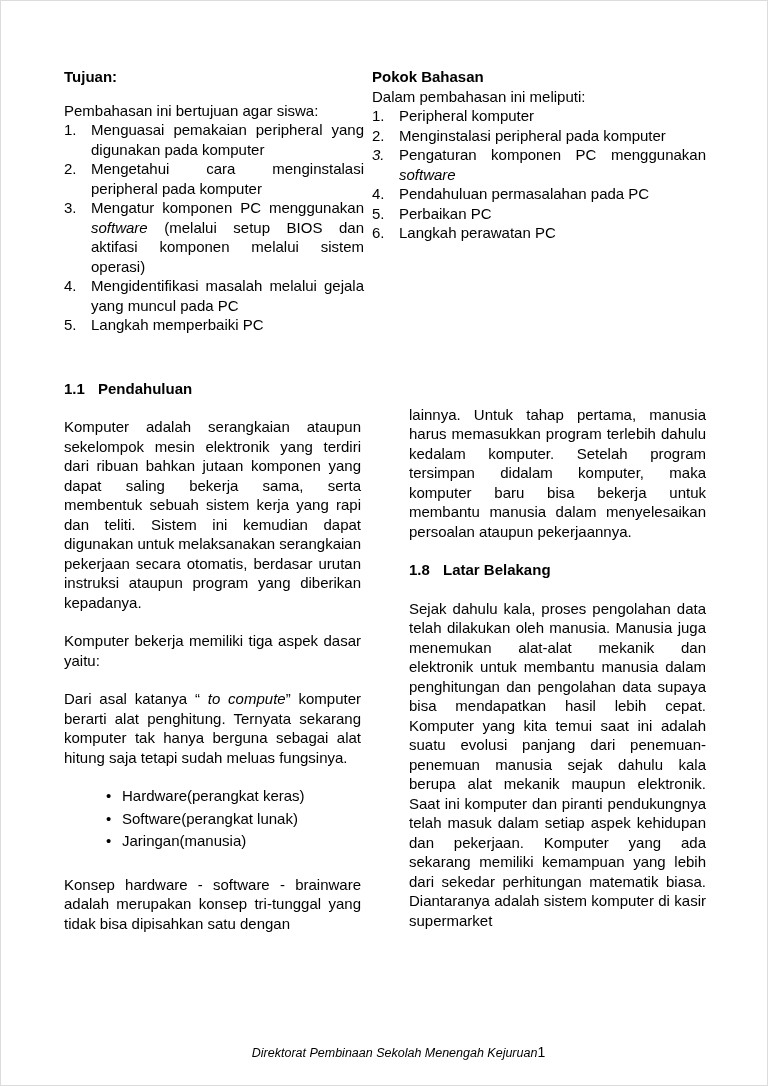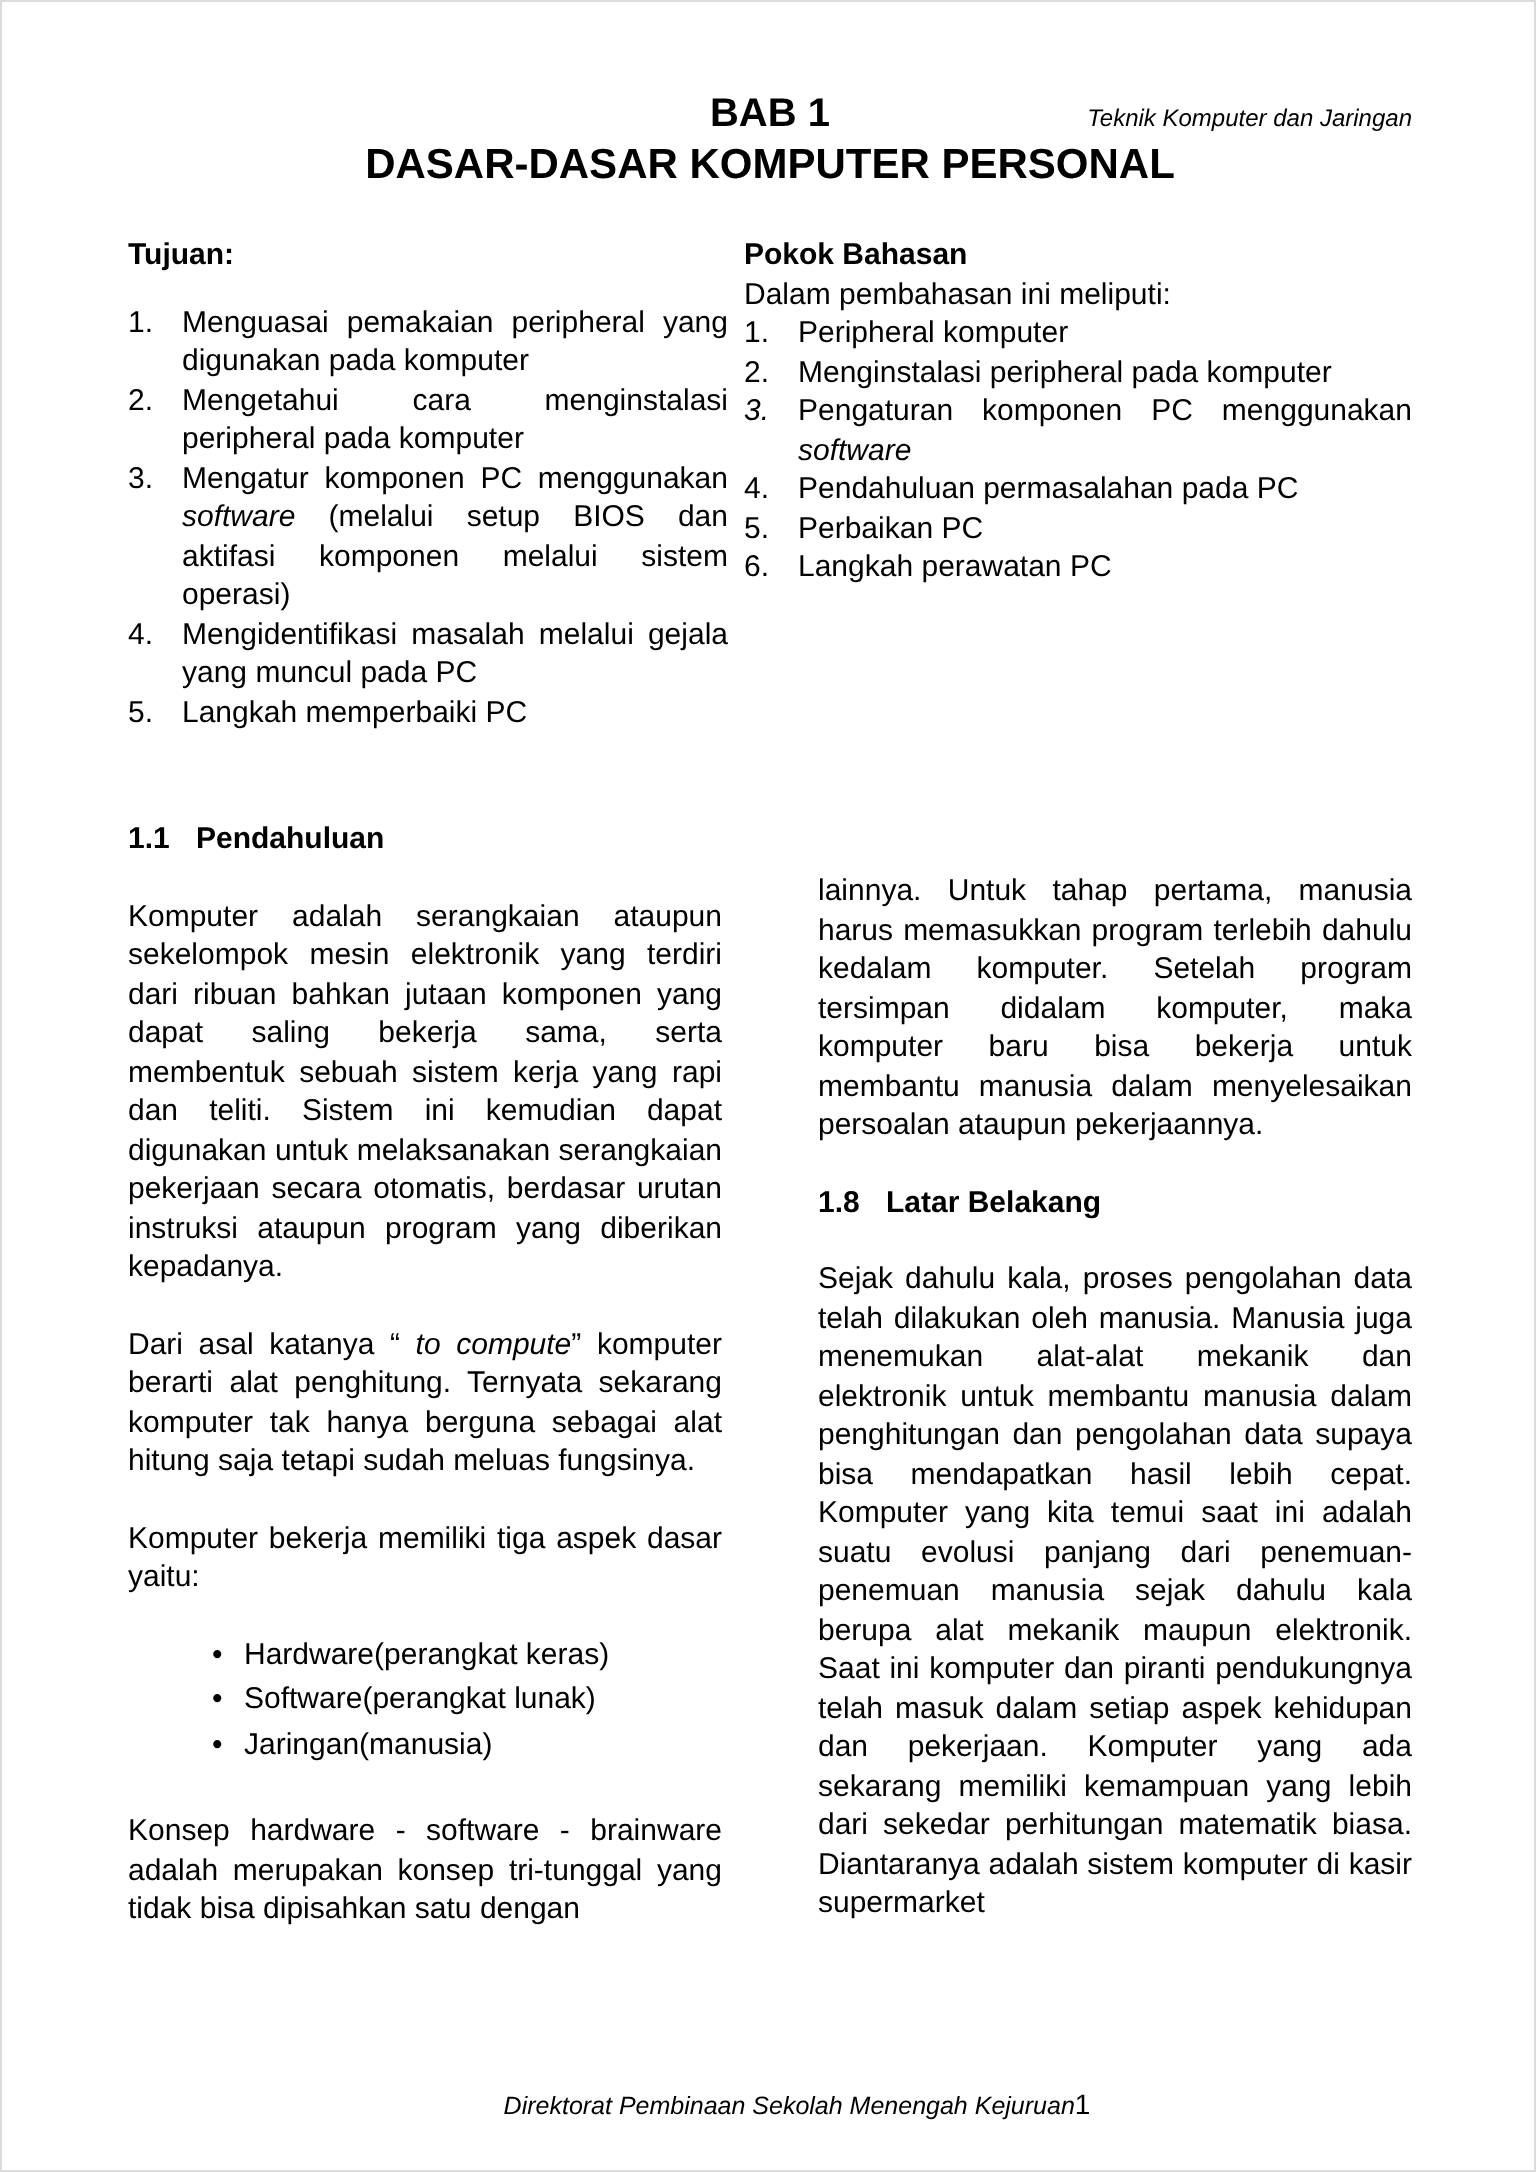--- a/index.html
+++ b/index.html
@@ -57,30 +57,26 @@
     align-items: baseline;
   }
   .footer-text { font-size: 12.5px; font-style: italic; padding-left: 27px; }
   .page-num { font-size: 14px; }
 </style>
 </head>
 <body>
 
 <div class="page">
 
-  <div class="header">
-    <div class="chapter">BAB 1</div>
-    <div class="corner">Teknik  Komputer dan Jaringan</div>
-    <div class="doc-title">DASAR-DASAR KOMPUTER PERSONAL</div>
-  </div>
 
   <div class="top-cols">
 
     <div class="tcol tcol-left">
       <div class="block-heading">Tujuan:</div>
+      <div class="intro">Pembahasan ini bertujuan agar siswa:</div>
       <ol class="numlist">
         <li>
           <span class="num"><span>1.</span></span>
           <span class="itxt"><span>Menguasai pemakaian peripheral yang digunakan pada komputer</span></span>
         </li>
         <li>
           <span class="num"><span>2.</span></span>
           <span class="itxt"><span>Mengetahui cara menginstalasi peripheral pada komputer</span></span>
         </li>
         <li>
@@ -131,22 +127,22 @@
 
   </div>
 
   <div class="body-cols">
 
     <div class="bcol bcol-left">
       <div class="sec-heading">
         <span class="sec-num">1.1</span><span class="sec-title">Pendahuluan</span>
       </div>
       <p class="para"><span>Komputer adalah serangkaian ataupun sekelompok mesin elektronik yang terdiri dari ribuan bahkan jutaan komponen yang dapat saling bekerja sama, serta membentuk sebuah sistem kerja yang rapi dan teliti. Sistem ini kemudian dapat digunakan untuk melaksanakan serangkaian pekerjaan secara otomatis, berdasar urutan instruksi ataupun program yang diberikan kepadanya.</span></p>
+      <p class="para"><span>Komputer bekerja memiliki tiga aspek dasar yaitu:</span></p>
       <p class="para"><span>Dari asal katanya “ </span><span class="it">to compute</span><span>” komputer berarti alat penghitung. Ternyata sekarang komputer tak hanya berguna sebagai alat hitung saja tetapi sudah meluas fungsinya.</span></p>
-      <p class="para"><span>Komputer bekerja memiliki tiga aspek dasar yaitu:</span></p>
       <ul class="bullets">
         <li>
           <span class="blt">•</span>
           <span><span>Hardware(perangkat keras)</span></span>
         </li>
         <li>
           <span class="blt">•</span>
           <span><span>Software(perangkat lunak)</span></span>
         </li>
         <li>

